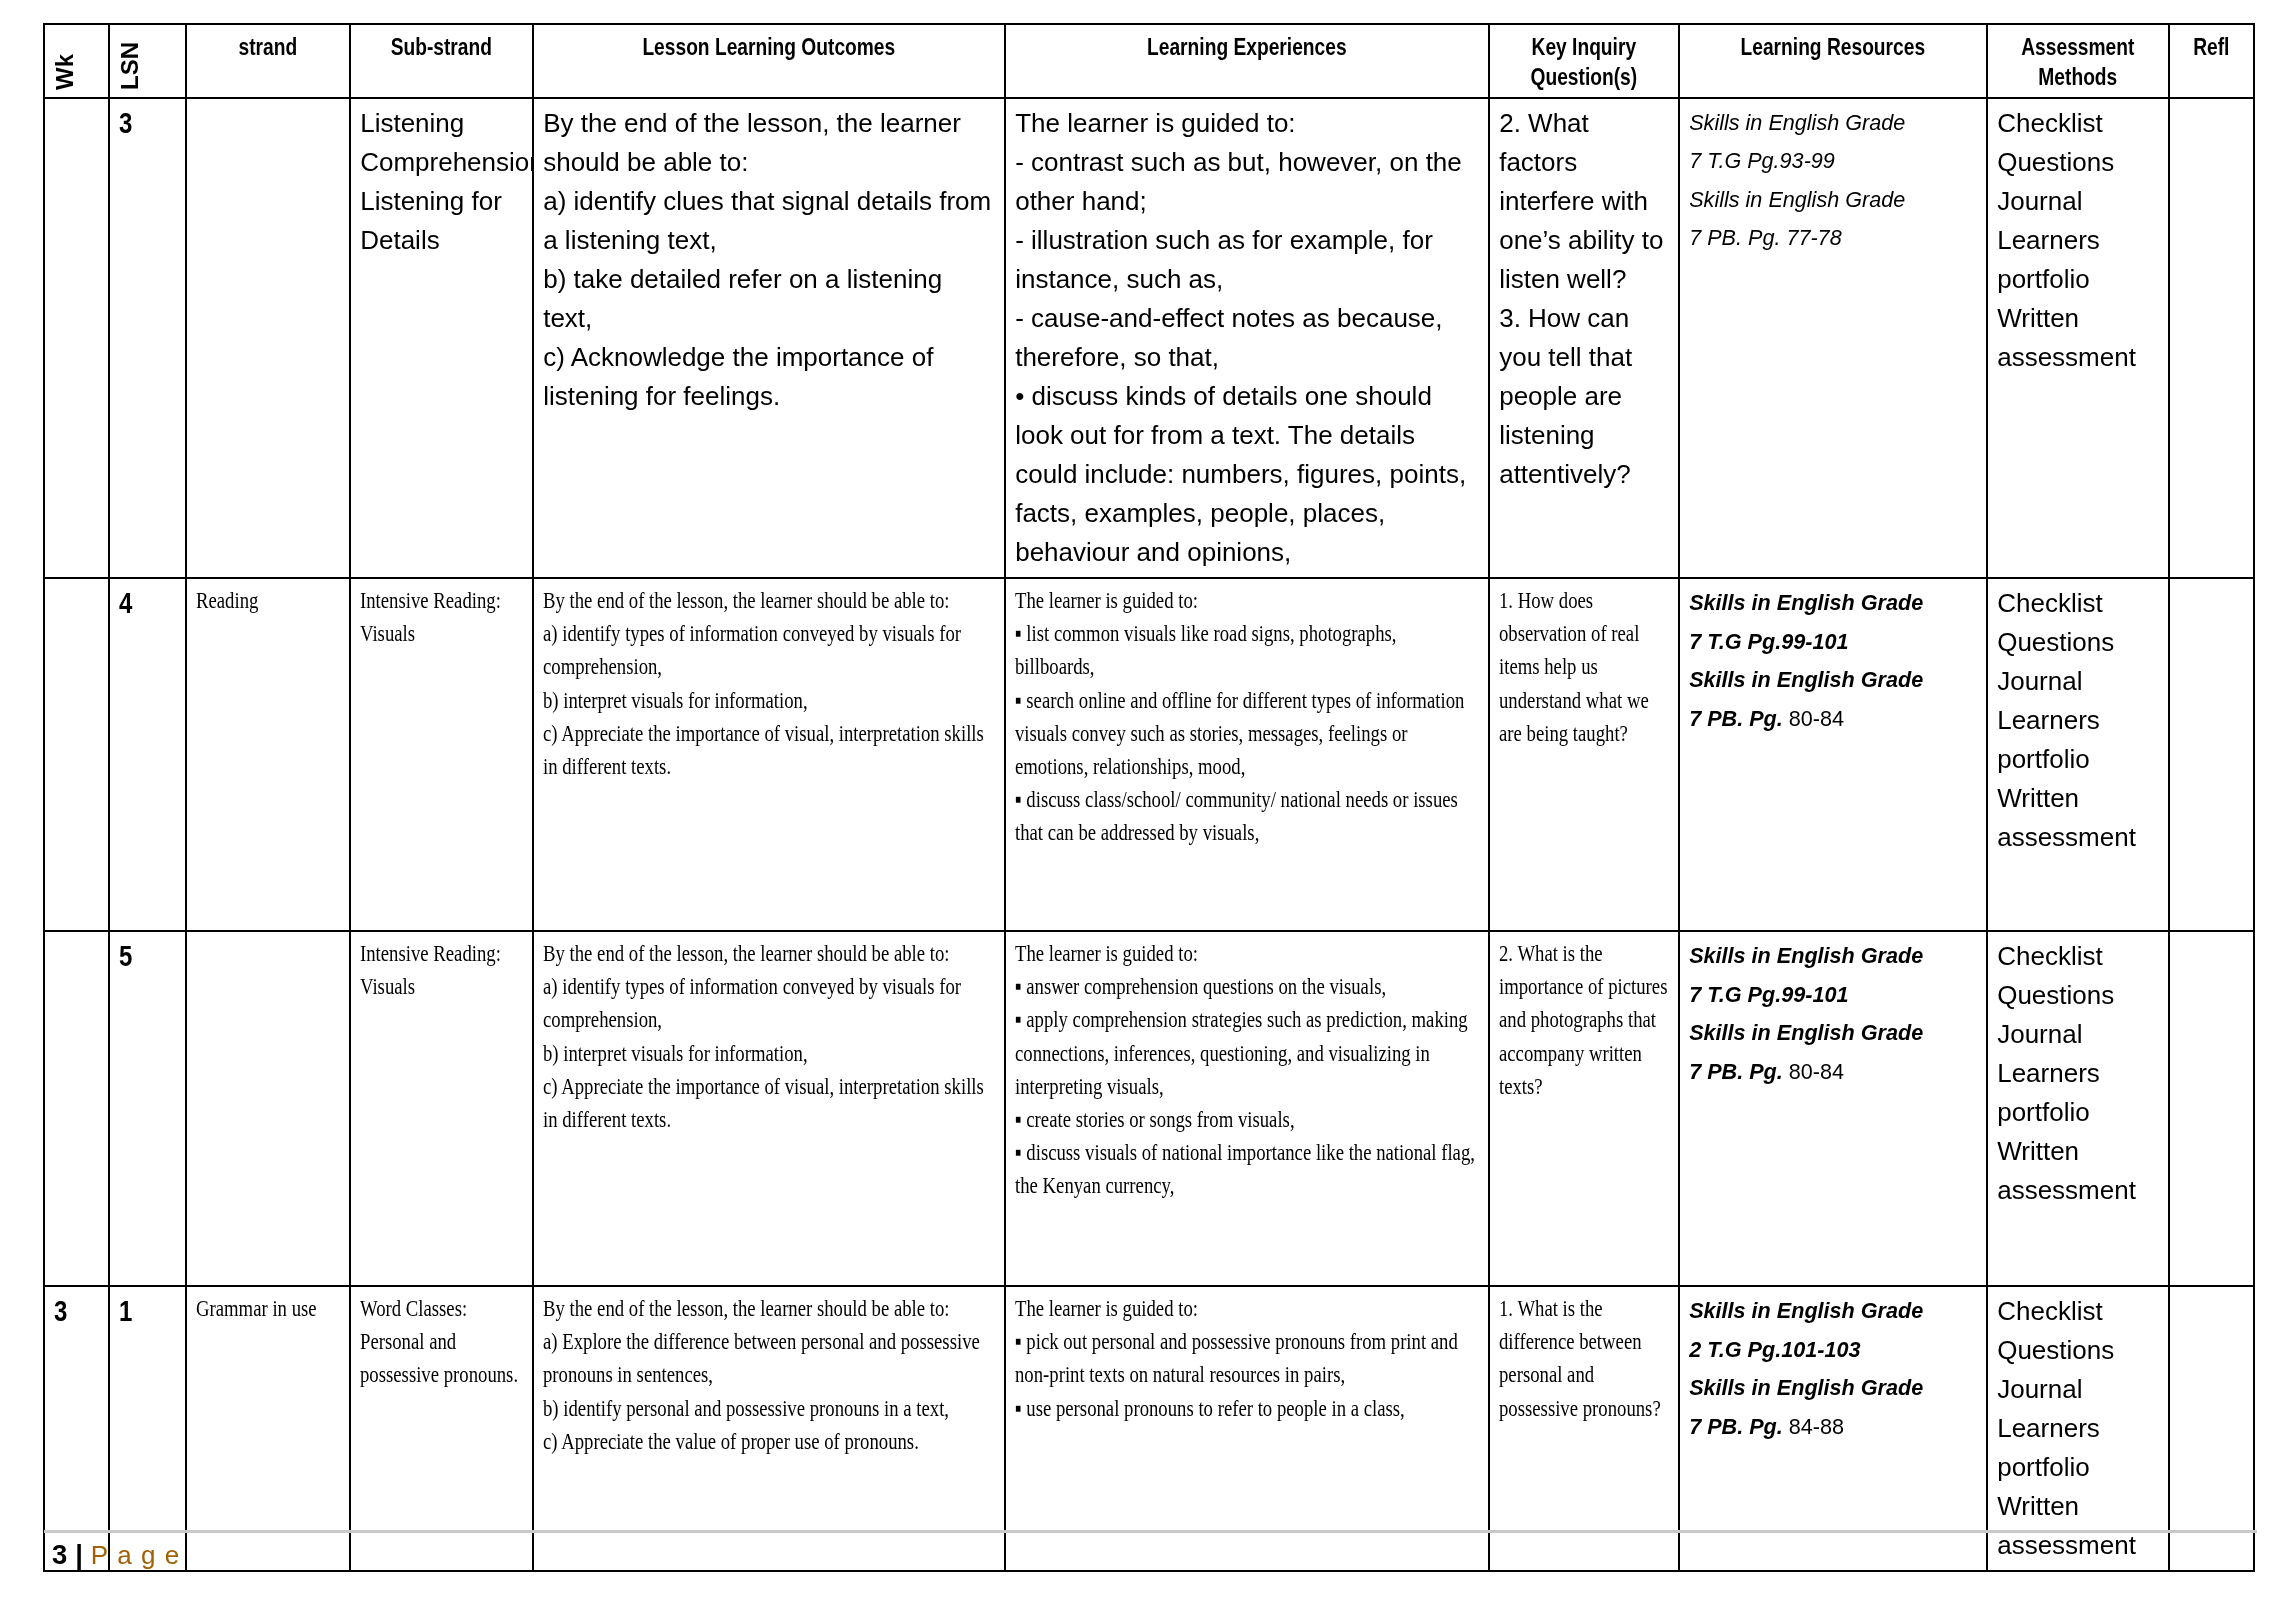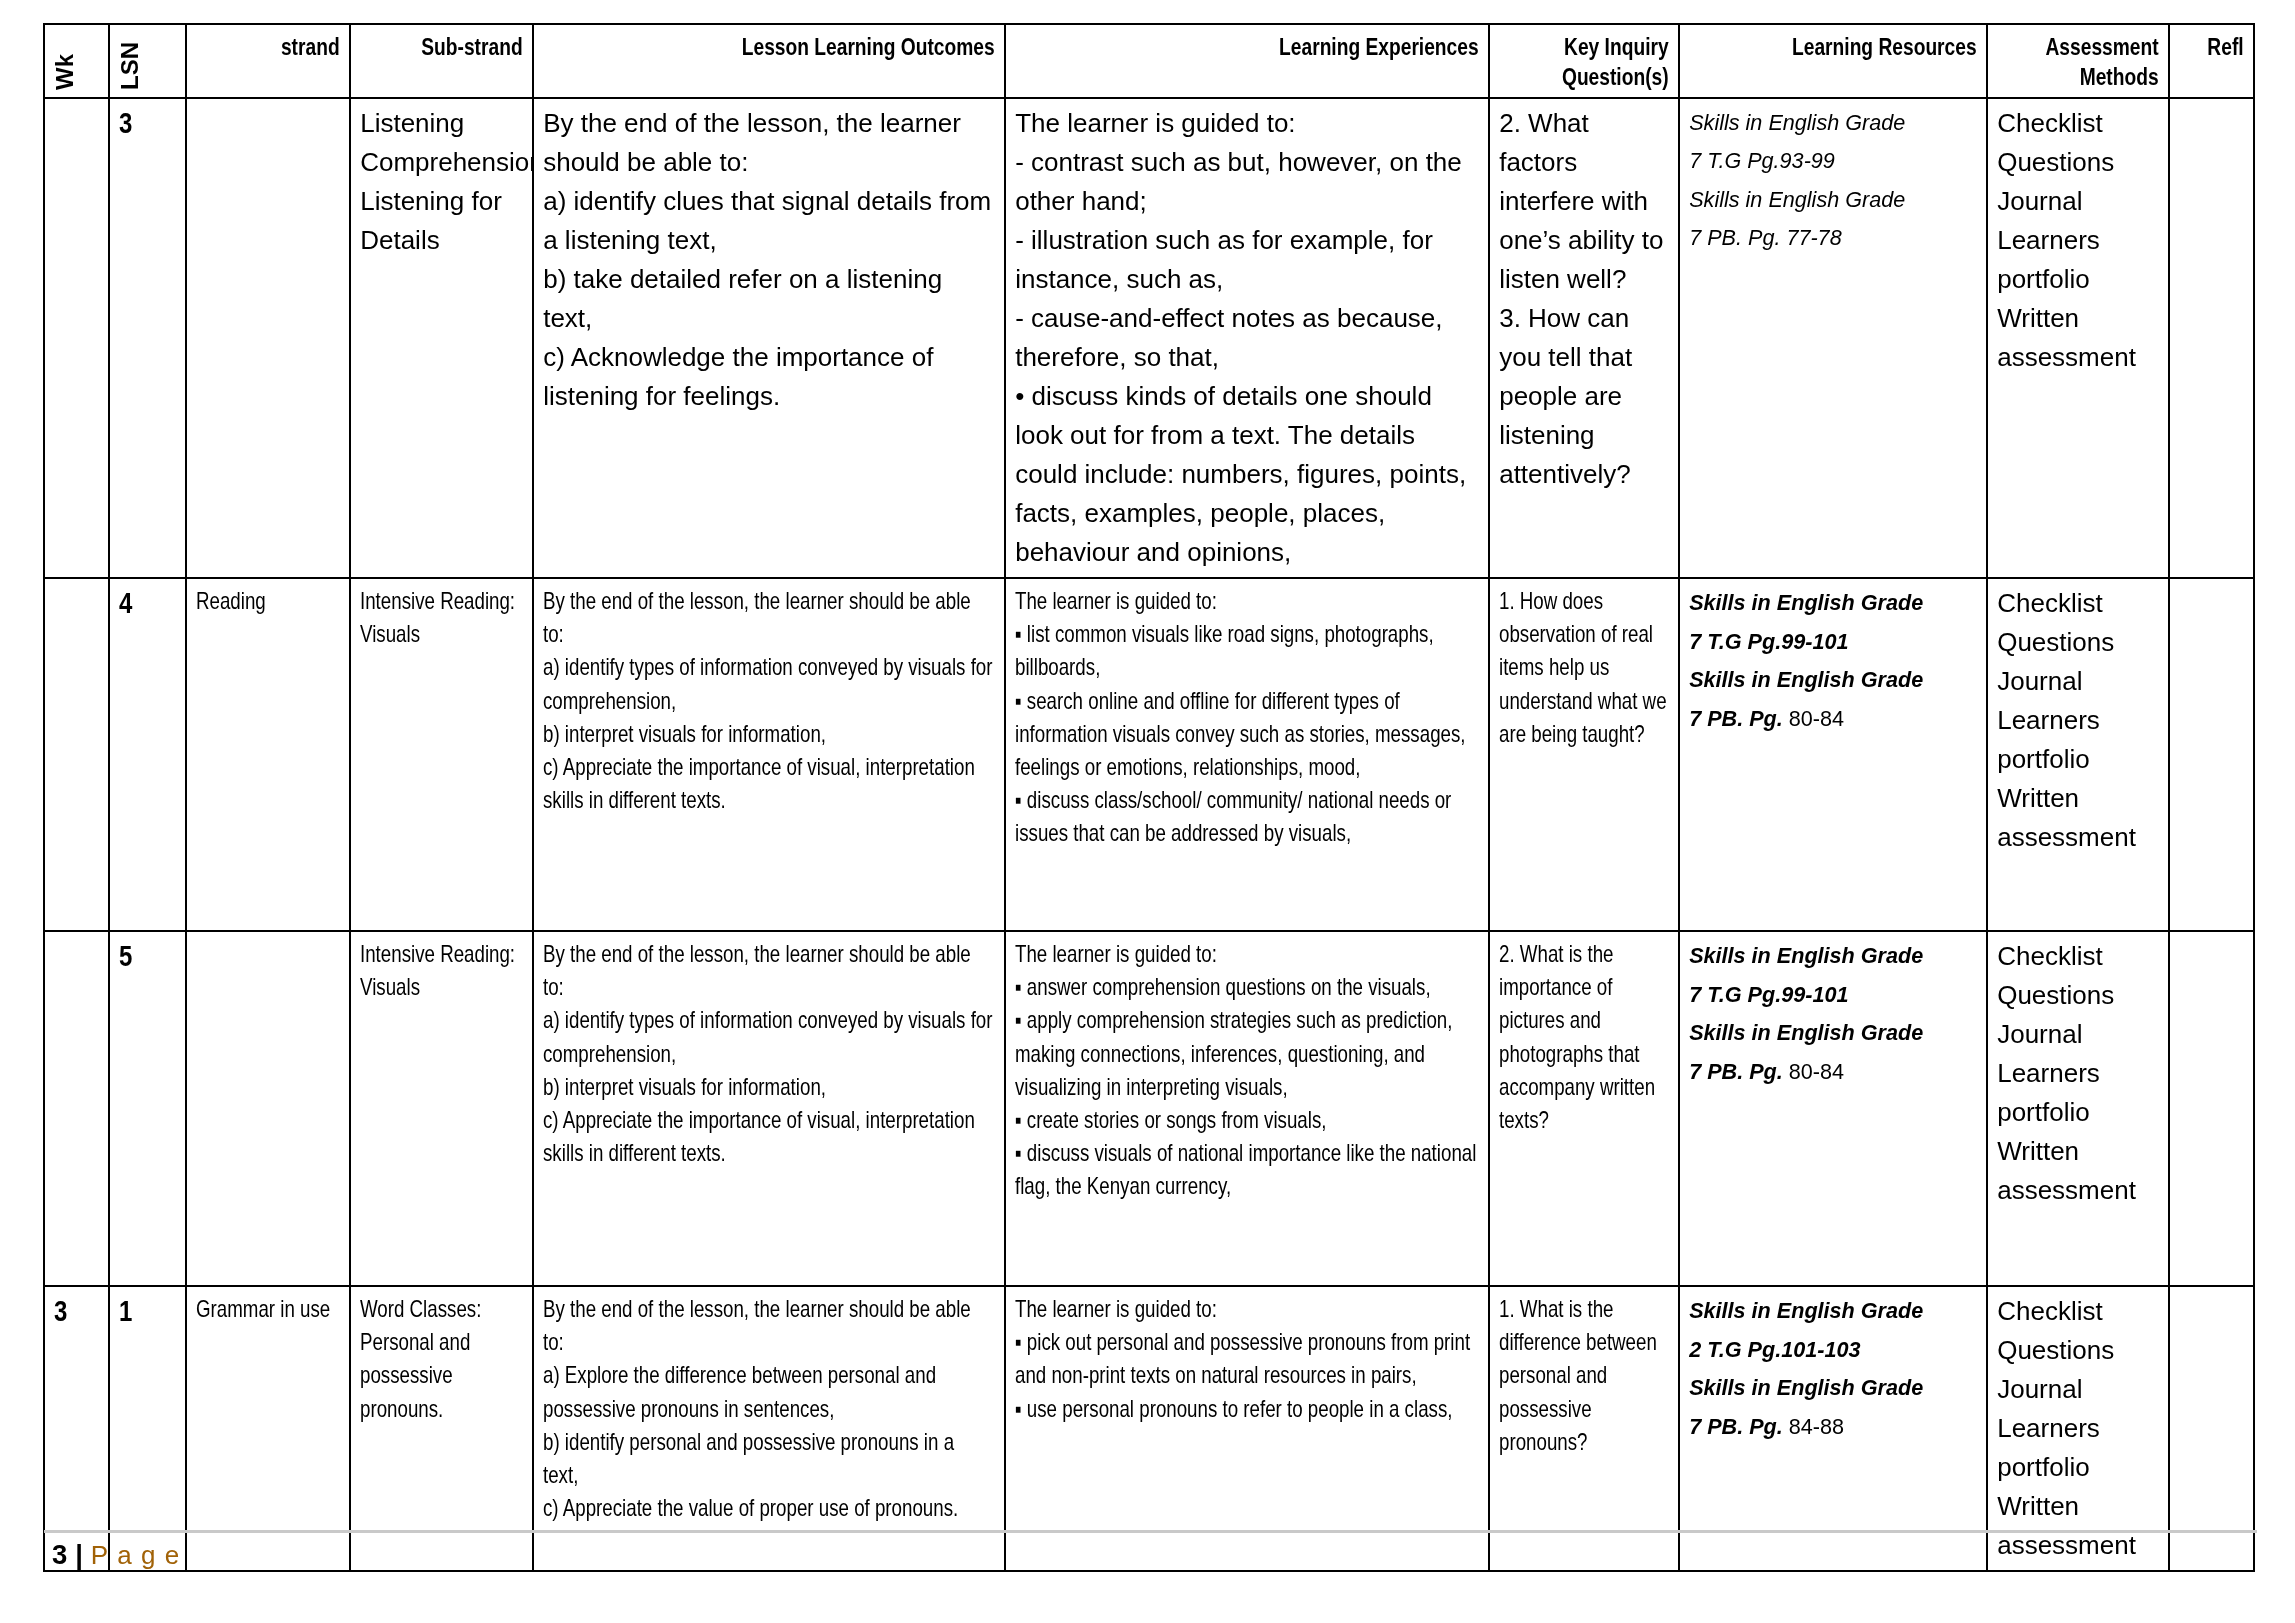--- a/index.html
+++ b/index.html
@@ -23,21 +23,21 @@
     border: 2.6px solid #000;
   }
   th, td {
     border: 2px solid #000;
     vertical-align: top;
     padding: 5.2px 9.2px;
     overflow: hidden;
   }
   thead th {
     height: 65px;
-    text-align: right;
+    text-align: center;
     vertical-align: top;
     padding-top: 6.5px;
     font-weight: bold;
   }
   .hw {
     font-family: "Liberation Sans", sans-serif;
     font-weight: 700;
     font-size: 24px;
     line-height: 1.25;
     transform: scaleX(0.8);
@@ -47,21 +47,21 @@
   th.vh { vertical-align: bottom; padding: 2.6px 1.3px 6.5px 7.9px; }
   .vtext {
     writing-mode: vertical-rl;
     transform: rotate(180deg);
     font-family: "Liberation Sans", sans-serif;
     font-weight: 700;
     font-size: 24px;
     line-height: 1;
   }
   td.serif { font-size: 26px; line-height: 1.5; font-family: Liberation Sans, sans-serif; }
-  td.condcell { font-family: Liberation Sans, sans-serif; font-size: 24px; line-height: 1.38; }
+  td.condcell { font-family: Liberation Serif, serif; font-size: 24px; line-height: 1.38; }
   .cw { transform: scaleX(0.78); transform-origin: 0 0; width: 128.2%; }
   .para { margin: 0; }
   .num {
     font-family: "Liberation Sans", sans-serif;
     font-weight: 700;
     font-size: 30px;
     line-height: 1.05;
     transform: scaleX(0.8);
     transform-origin: 0 0;
   }

